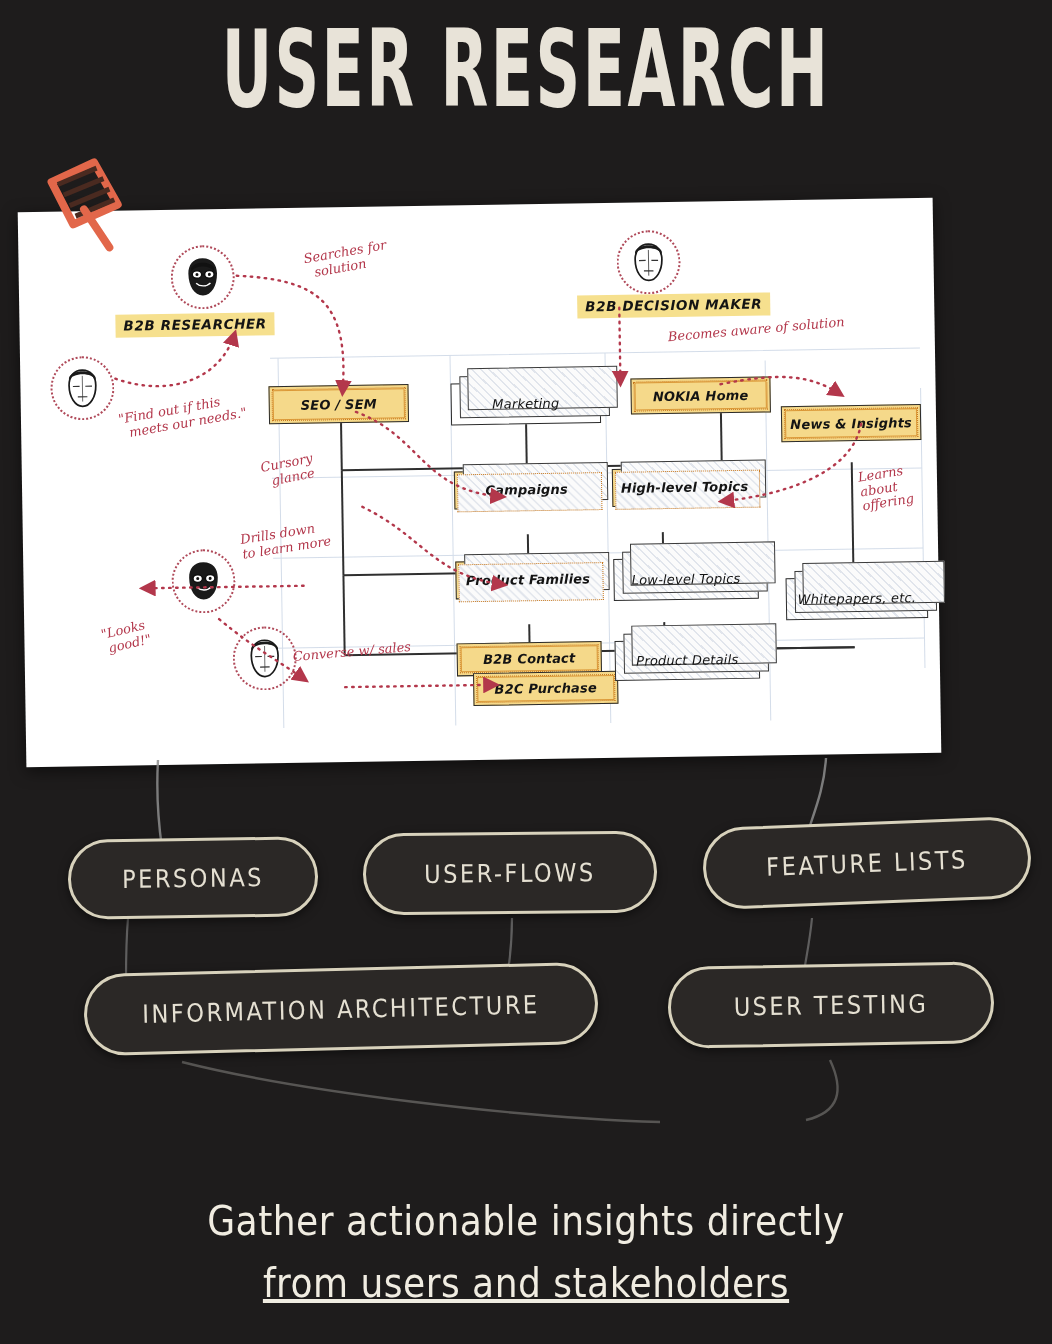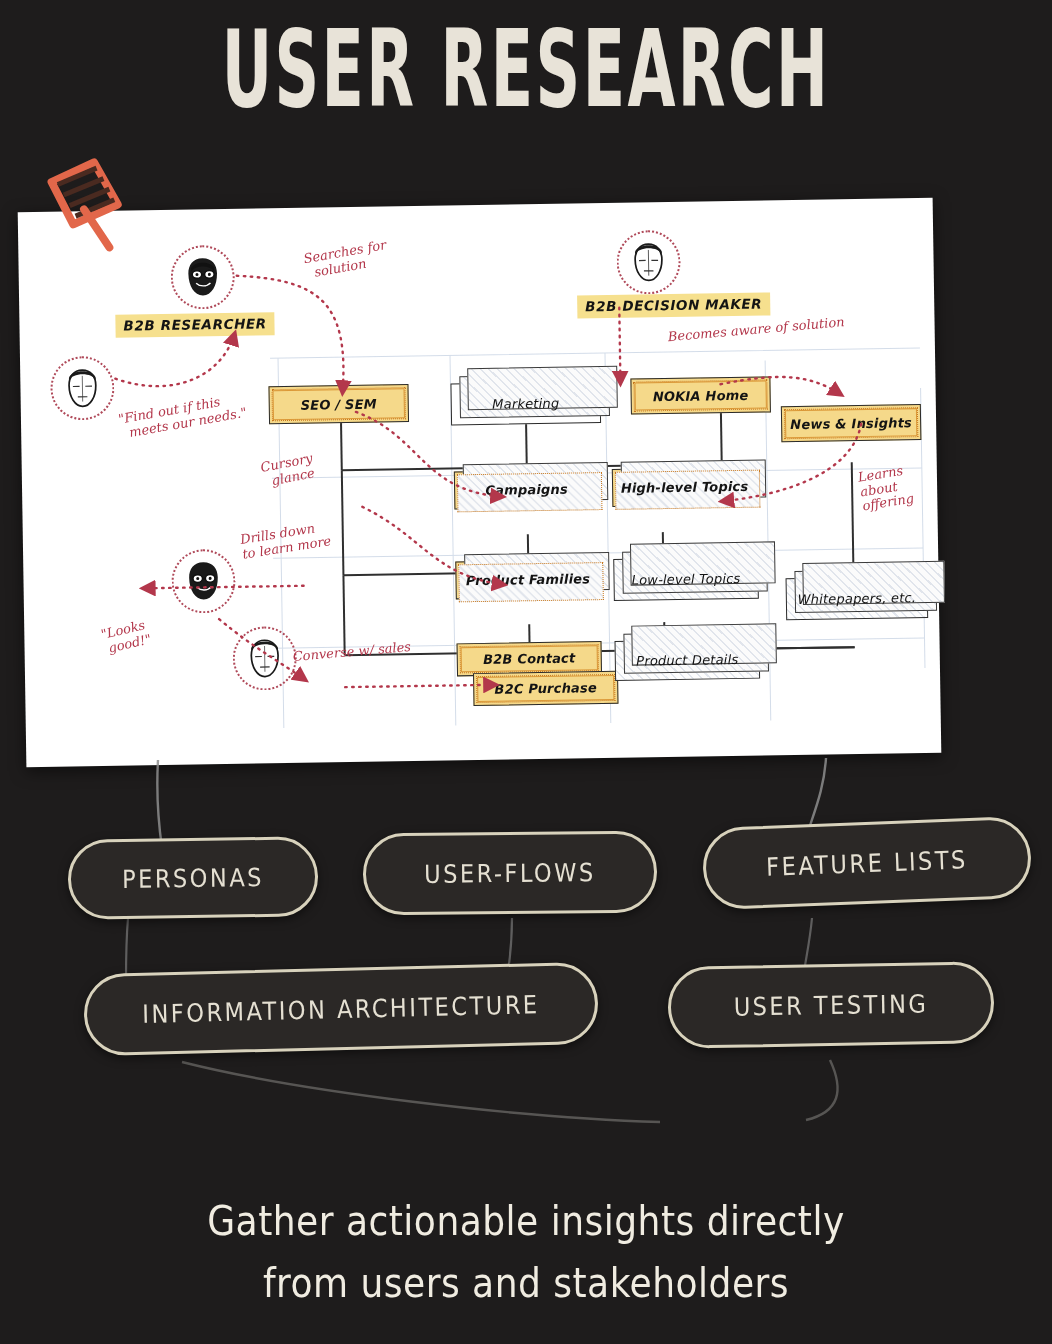--- a/index.html
+++ b/index.html
@@ -151,21 +151,21 @@
     position: absolute;
     left: 0; top: 1190px; width: 1052px;
     text-align: center;
     color: #f0ece1;
     font-family: "DejaVu Sans Condensed", "Liberation Sans Narrow", "Liberation Sans", sans-serif;
     font-size: 40px;
     line-height: 1.55;
     letter-spacing: .5px;
     z-index: 4;
   }
-  .caption .l2 { display: block; }
+  .caption .l2 { display: block; text-decoration: underline; }
 </style>
 </head>
 <body>
 
 <div id="root">
 
   <div class="page-title">USER RESEARCH</div>
 
   <div class="board-wrap">
     <div class="board"></div>

